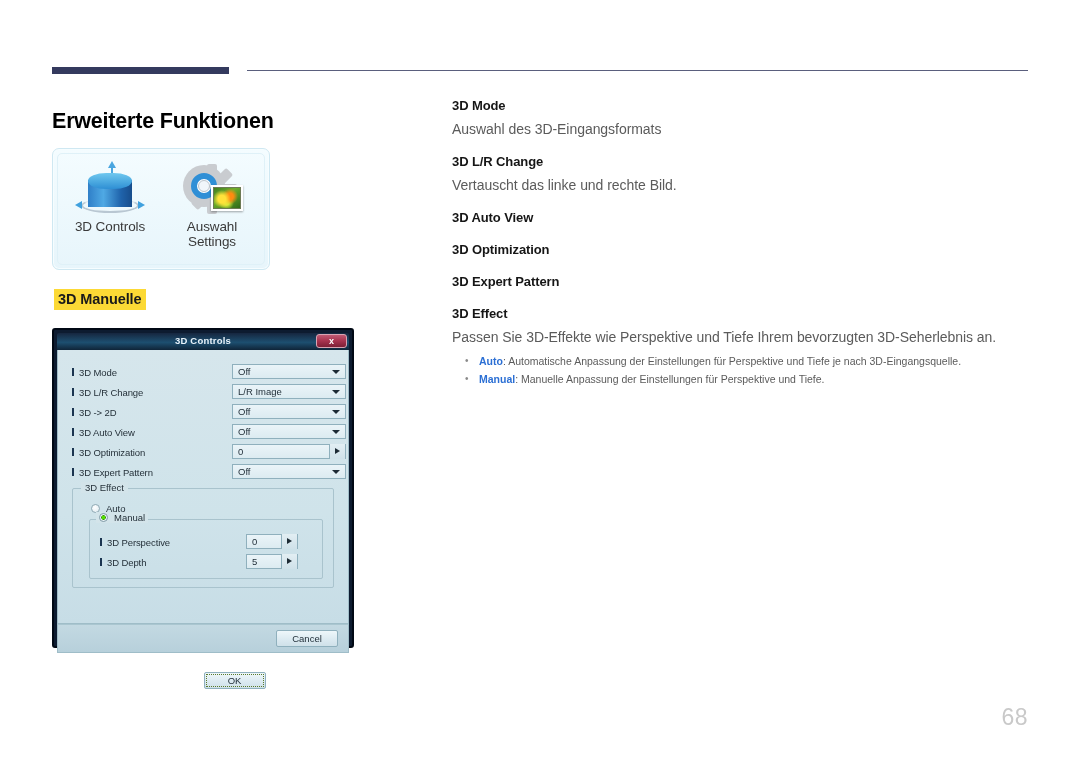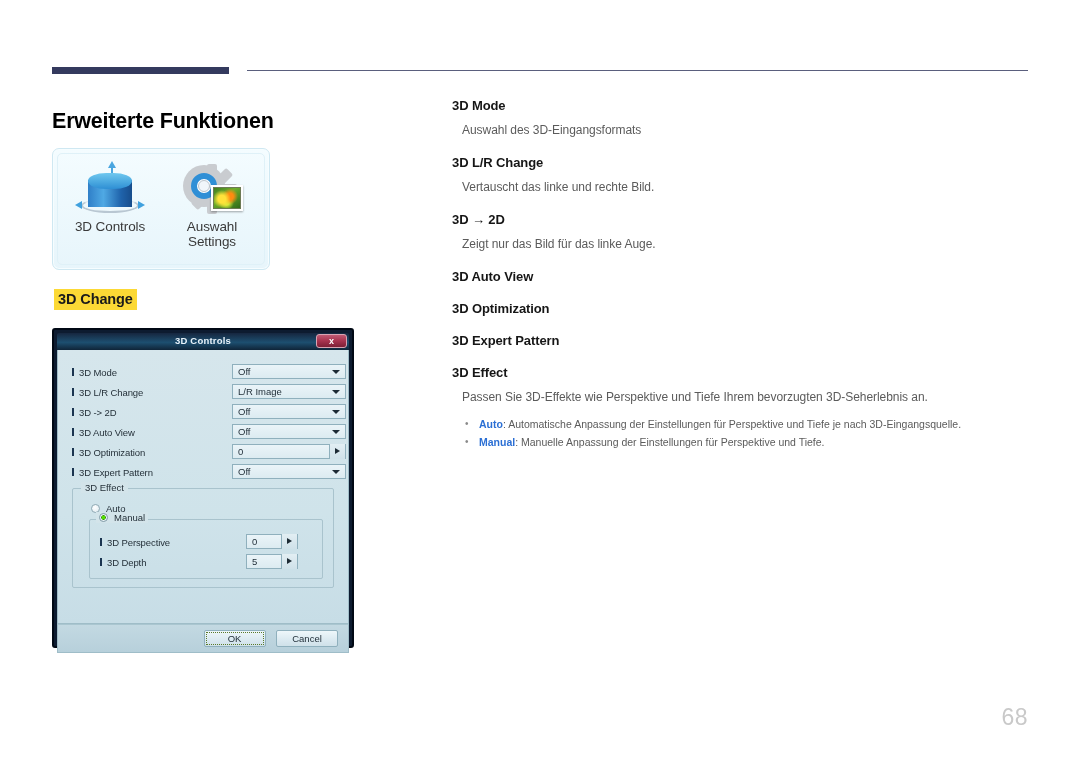--- a/index.html
+++ b/index.html
@@ -266,33 +266,33 @@
   .dlg-btn {
     display: inline-block;
     width: 62px; height: 17px;
     background: linear-gradient(180deg,#eef7fa 0%, #dceaf1 55%, #cfe1e9 100%);
     border: 1px solid #8fb0bd; border-radius: 2px;
     font-size: 9.5px; color: #1d2b35;
     text-align: center; line-height: 15px;
     margin-left: 6px;
     vertical-align: top;
   }
-  .dlg-btn.focused { outline: 1px dotted #5a7a2a; outline-offset: -3px; }
+  .dlg-btn.focused { outline: 1px dotted #5a7a2a; outline-offset: -3px; margin-top: 42px; }
 
   
   .content { position: absolute; left: 452px; top: 98px; width: 576px; }
   .item { margin-bottom: 17px; }
   .item h3 {
     margin: 0 0 9px 0;
     font-size: 13px; font-weight: bold; color: #161616;
     letter-spacing: -0.1px;
   }
   .item p {
-    margin: 10px;
-    font-size: 12px; line-height: 15px; color: #5b5b5b;
+    margin: 0;
+    font-size: 14px; line-height: 15px; color: #5b5b5b;
     letter-spacing: -0.05px;
   }
   .kw { color: #2b6fd4; font-weight: bold; }
   .item ul { margin: 7px 0 0 0; padding: 0; list-style: none; }
   .item li {
     position: relative; padding-left: 27px;
     font-size: 10.5px; line-height: 18px; color: #5b5b5b;
   }
   .item li::before {
     content: "\2022";
@@ -349,21 +349,21 @@
         <div class="photo-thumb">
             <div class="photo-img"></div>
           </div>
       </div>
     </div>
     <div class="icon-caption">Auswahl</div>
     <div class="icon-caption">Settings</div>
   </div>
 </div>
 
-<div class="section-chip">3D Change</div>
+<div class="section-chip">3D Manuelle</div>
 
 <div class="dialog">
 
   <div class="dlg-titlebar">
     <div class="dlg-title">3D Controls</div>
     <div class="dlg-close">x</div>
   </div>
 
   <div class="dlg-body">
 
@@ -489,24 +489,20 @@
   <div class="item">
     <h3>3D Mode</h3>
     <p>Auswahl des 3D-Eingangsformats</p>
   </div>
 
   <div class="item">
     <h3>3D L/R Change</h3>
     <p>Vertauscht das linke und rechte Bild.</p>
   </div>
 
-  <div class="item">
-    <h3>3D → 2D</h3>
-    <p>Zeigt nur das Bild für das linke Auge.</p>
-  </div>
 
   <div class="item">
     <h3>3D Auto View</h3>
   </div>
 
   <div class="item">
     <h3>3D Optimization</h3>
   </div>
 
   <div class="item">

